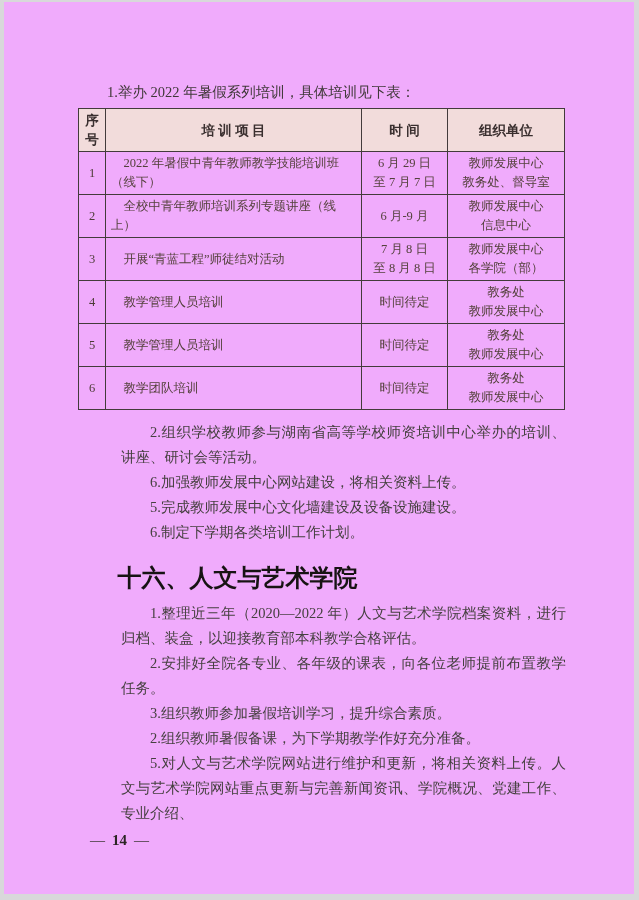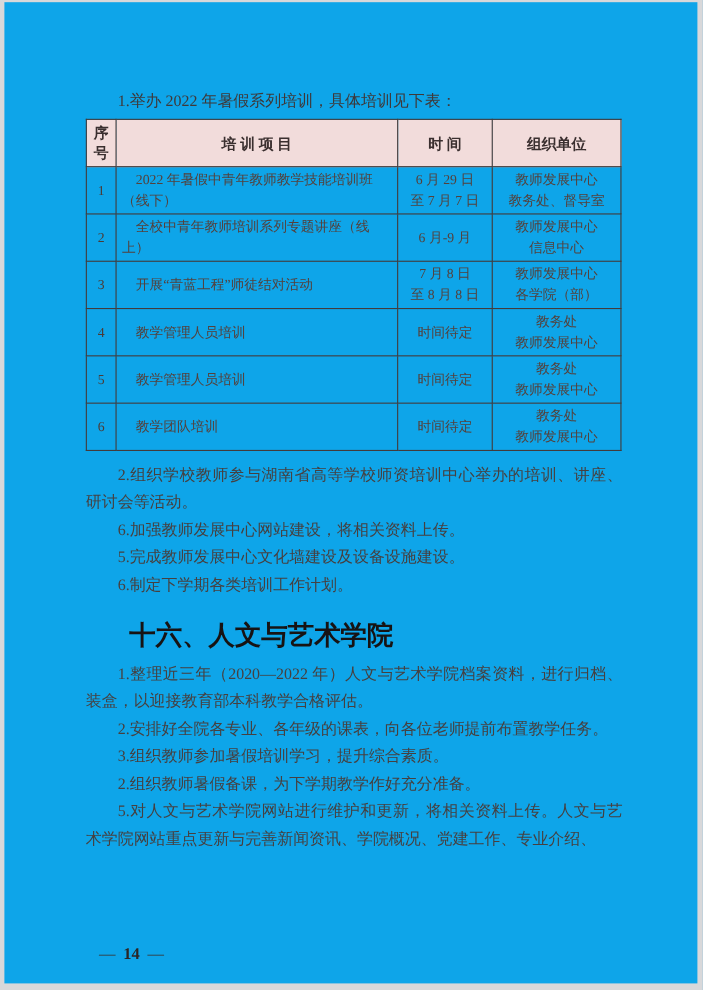--- a/index.html
+++ b/index.html
@@ -4,21 +4,21 @@
 <style>
   html,body{margin:0;padding:0;}
   body{
     width:639px;height:900px;
     background:#d8d8da;
     position:relative;
     font-family:"Liberation Serif","DejaVu Serif",serif;
   }
   .page{
     position:absolute;left:4px;top:2px;width:630px;height:892px;
-    background:#0ea5e9;
+    background:#f0abfc;
   }
   .content{
     position:absolute;left:74px;top:78px;width:488px;
     color:#433b3b;
   }
   .para{
     margin:0;
     font-size:14.5px;
     line-height:25px;
     text-indent:2em;
@@ -54,36 +54,35 @@
   td.no{text-align:center;color:#4c3b36;}
   td.project{
     text-align:left;
     text-indent:1em;
     white-space:pre-line;
   }
   td.time,td.org{
     text-align:center;
     white-space:pre-line;
   }
-  .paras{margin-top:10px;}
+  .paras{margin-top:10px;margin-left:43px;}
   h2.section-heading{
     margin:20px 0 6px 0;
     font-family:"Liberation Sans","DejaVu Sans",sans-serif;
     font-weight:bold;
     font-size:24px;
     line-height:26px;
     color:#171313;
     text-indent:1.65em;
   }
   .footer{
     position:absolute;
     left:86px;top:830px;
     font-size:15px;
     color:#2b2524;
-    margin-top:28px;
   }
   .footer .dash{font-weight:normal;color:#3a3432;}
   .footer .pn{font-weight:bold;margin:0 7px;}
 </style>
 </head>
 <body>
 
 <div class="page">
   <div class="content">
 

